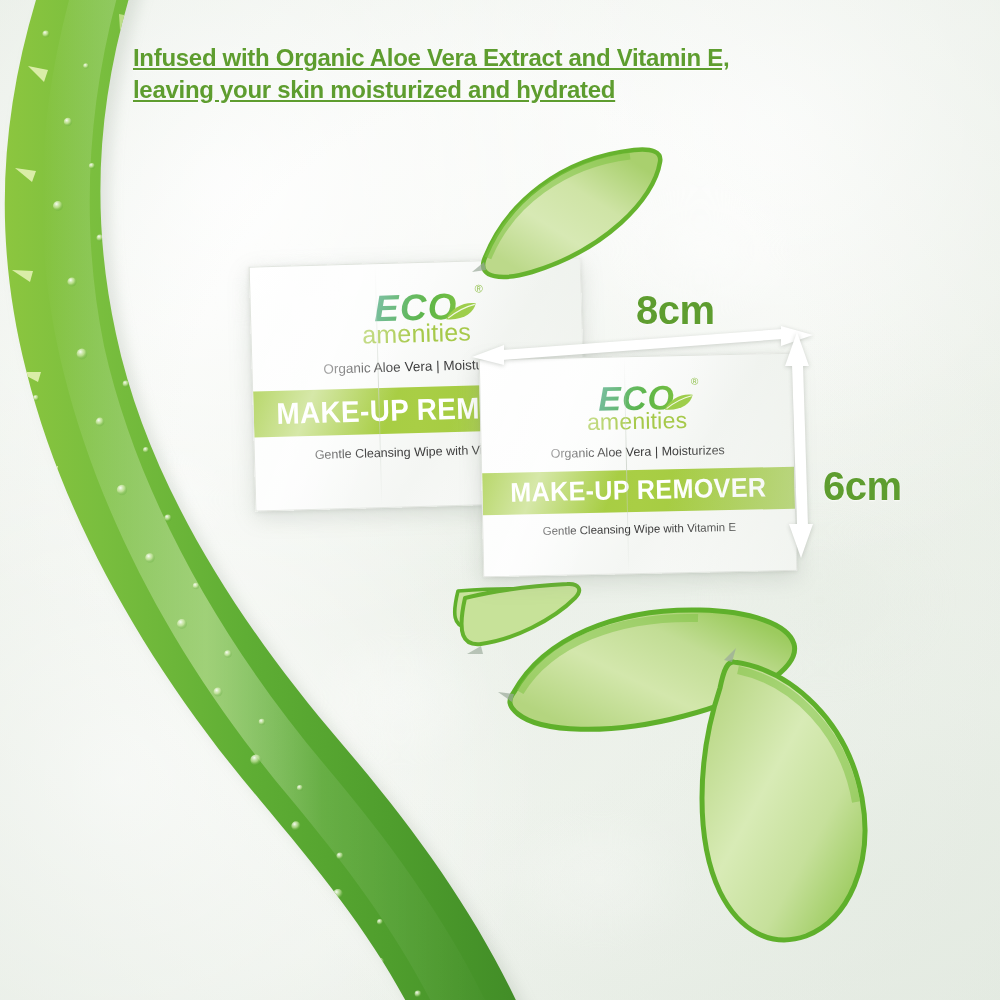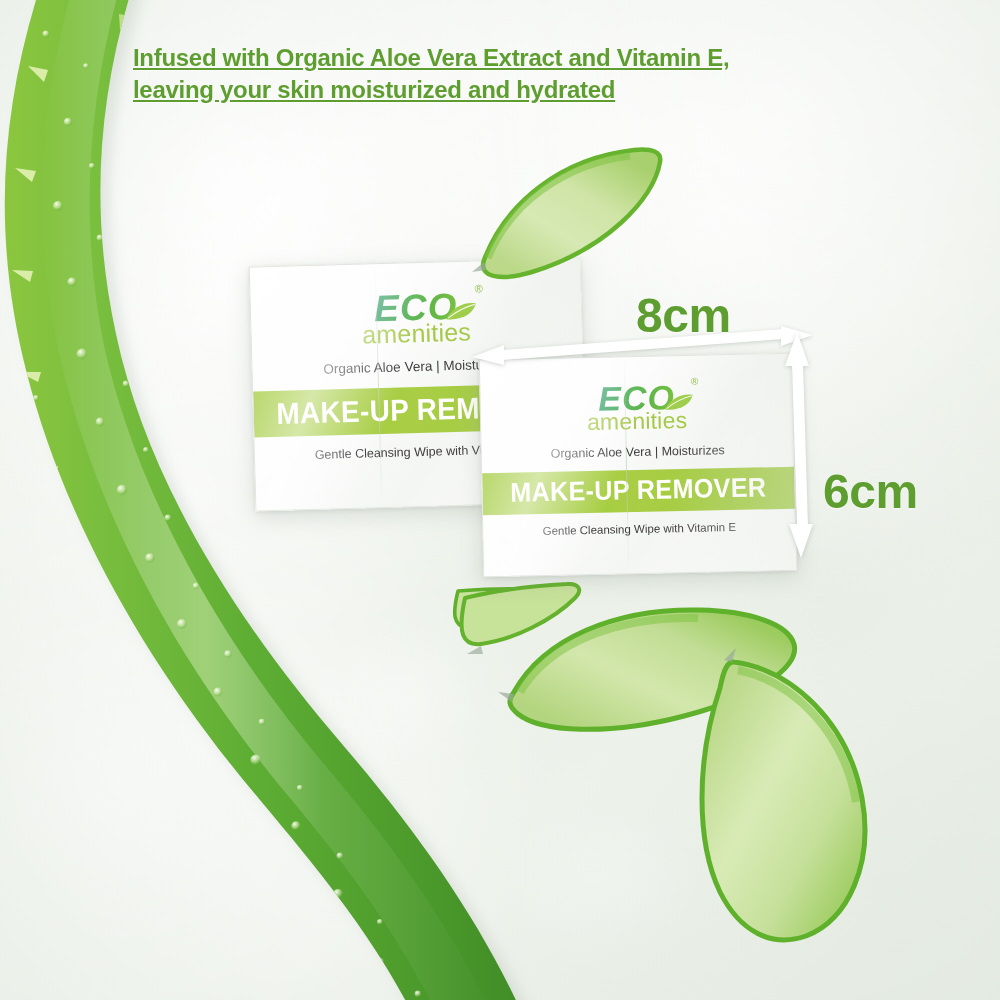--- a/index.html
+++ b/index.html
@@ -211,21 +211,21 @@
   #packet-front .p-band { height: 42px; margin-top: 11px; }
   #packet-front .p-band-text { font-size: 27px; }
   #packet-front .p-sub { font-size: 11.5px; margin-top: 11px; }
   #packet-front .crease { left: 46%; }
 
   
   .dim-label {
     position: absolute;
     color: #5e9d2f;
     font-weight: 700;
-    font-size: 48px;
+    font-size: 40px;
     letter-spacing: -0.5px;
     z-index: 9;
     text-shadow: 0 1px 2px rgba(255,255,255,.75);
   }
   #dim-label-width { left: 636px; top: 288px; }
   #dim-label-height { left: 823px; top: 464px; }
 
   .arrow-svg {
     position: absolute;
     z-index: 8;

